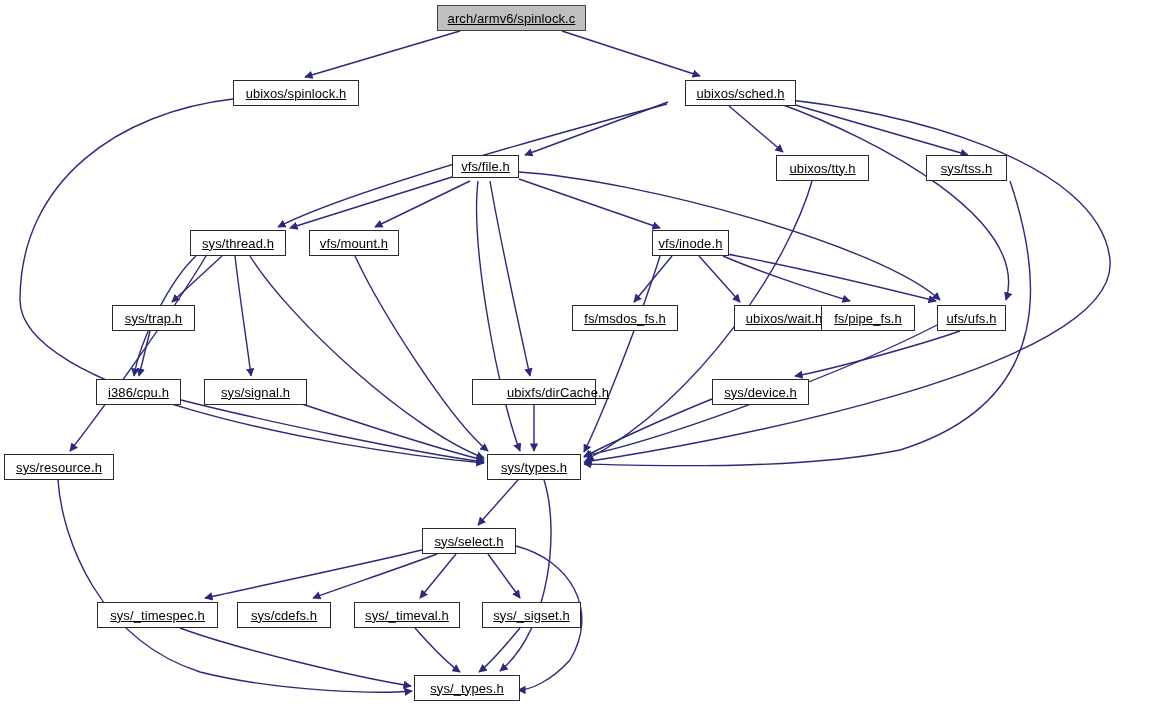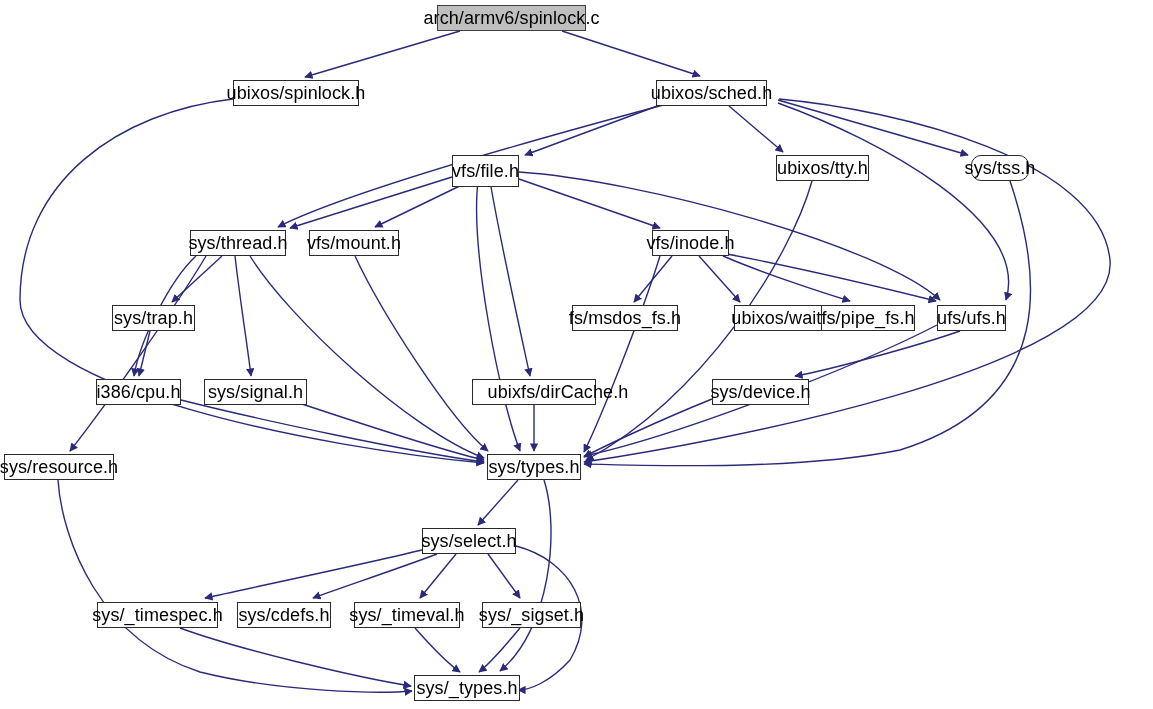--- a/index.html
+++ b/index.html
@@ -23,28 +23,29 @@
     width: 1153px;
     height: 709px;
     pointer-events: none;
   }
   .node {
     position: absolute;
     box-sizing: border-box;
     border: 1px solid #2a2a2a;
     background: #ffffff;
     color: #000000;
-    font-size: 18px;
+    font-size: 13px;
     line-height: 1;
     display: flex;
     align-items: center;
     justify-content: center;
     white-space: nowrap;
     letter-spacing: 0.1px;
     z-index: 5;
+    text-decoration: underline;
   }
   .node.root {
     background: #bfbfbf;
     border: 1px solid #404040;
   }
 </style>
 </head>
 <body>
 
 <div id="graph">
@@ -99,24 +100,24 @@
         <path d="M 488,554 L 520,598" marker-end="url(#arrow)"></path>
         <path d="M 516,546 C 570,560 600,610 570,660 C 550,682 530,690 518,690" marker-end="url(#arrow)"></path>
         <path d="M 180,628 C 240,650 360,678 411,686" marker-end="url(#arrow)"></path>
         <path d="M 415,628 C 430,645 450,665 460,672" marker-end="url(#arrow)"></path>
         <path d="M 520,628 C 505,646 488,665 479,672" marker-end="url(#arrow)"></path>
       </g>
   </svg>
   <div id="node-layer">
       <div class="node root" style="left: 437px; top: 5px; width: 149px; height: 26px;">arch/armv6/spinlock.c</div>
       <div class="node" style="left: 233px; top: 80px; width: 126px; height: 26px;">ubixos/spinlock.h</div>
-      <div class="node" style="left: 656px; top: 80px; width: 111px; height: 26px;">ubixos/sched.h</div>
-      <div class="node" style="left: 452px; top: 155px; width: 67px; height: 32px;">vfs/file.h</div>
+      <div class="node" style="left: 685px; top: 80px; width: 111px; height: 26px;">ubixos/sched.h</div>
+      <div class="node" style="left: 452px; top: 155px; width: 67px; height: 23px;">vfs/file.h</div>
       <div class="node" style="left: 776px; top: 155px; width: 93px; height: 26px;">ubixos/tty.h</div>
-      <div class="node" style="left: 971px; top: 155px; width: 58px; height: 26px; border-radius: 10px;">sys/tss.h</div>
+      <div class="node" style="left: 926px; top: 155px; width: 81px; height: 26px;">sys/tss.h</div>
       <div class="node" style="left: 190px; top: 230px; width: 96px; height: 26px;">sys/thread.h</div>
       <div class="node" style="left: 309px; top: 230px; width: 90px; height: 26px;">vfs/mount.h</div>
       <div class="node" style="left: 652px; top: 230px; width: 77px; height: 26px;">vfs/inode.h</div>
       <div class="node" style="left: 112px; top: 305px; width: 83px; height: 26px;">sys/trap.h</div>
       <div class="node" style="left: 572px; top: 305px; width: 106px; height: 26px;">fs/msdos_fs.h</div>
       <div class="node" style="left: 734px; top: 305px; width: 100px; height: 26px;">ubixos/wait.h</div>
       <div class="node" style="left: 821px; top: 305px; width: 94px; height: 26px;">fs/pipe_fs.h</div>
       <div class="node" style="left: 937px; top: 305px; width: 69px; height: 26px;">ufs/ufs.h</div>
       <div class="node" style="left: 96px; top: 379px; width: 85px; height: 26px;">i386/cpu.h</div>
       <div class="node" style="left: 204px; top: 379px; width: 103px; height: 26px;">sys/signal.h</div>

